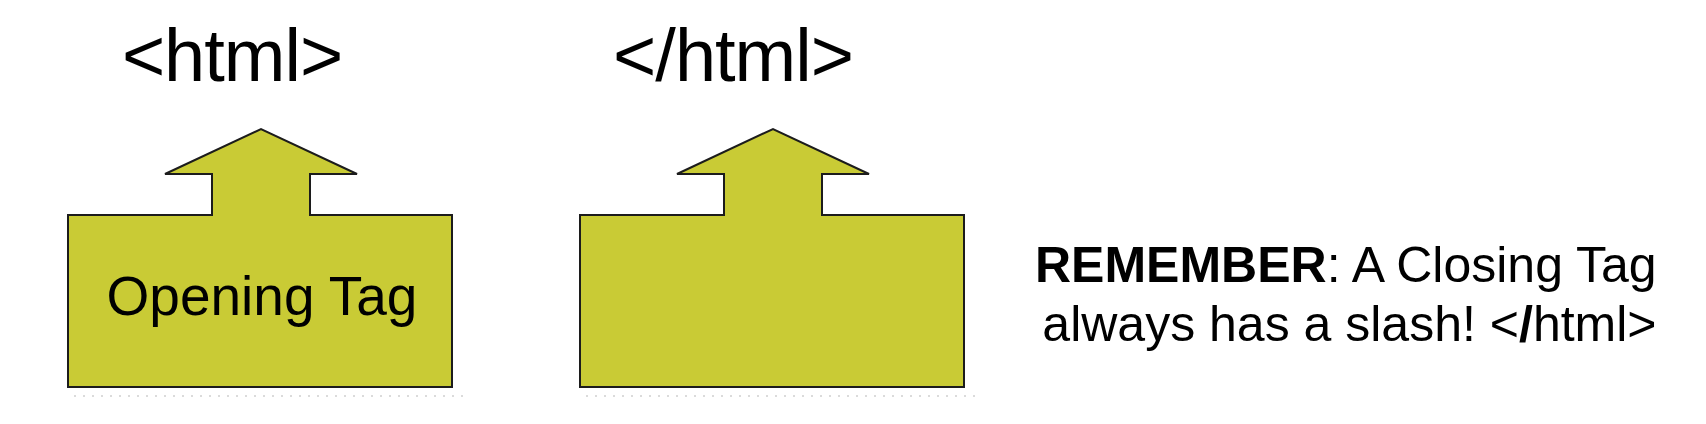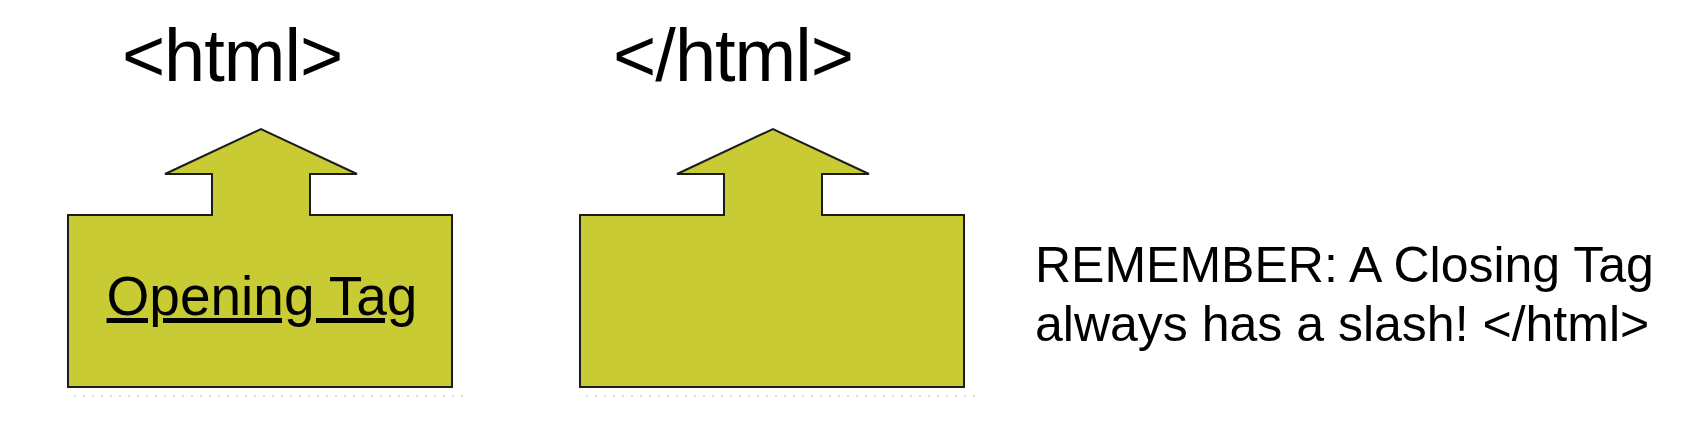--- a/index.html
+++ b/index.html
@@ -9,43 +9,43 @@
     --shadow-color:#bdbdbd;
     --bg:#ffffff;
   }
   *{margin:0;padding:0;box-sizing:border-box;}
   body{background:var(--bg);font-family:"Liberation Sans",sans-serif;color:var(--text-color);}
   .canvas{
     position:relative;
     width:1706px;height:424px;
     background:var(--bg);
     overflow:hidden;
+    text-align:right;
   }
   .shapes{position:absolute;left:0;top:0;}
   .callout{fill:var(--shape-fill);stroke:var(--shape-stroke);stroke-width:2;stroke-linejoin:miter;}
   .shadow-line{stroke:var(--shadow-color);stroke-width:2;stroke-dasharray:2 7;opacity:.55;fill:none;}
   .tag-code{
     position:absolute;top:19px;
     transform:translateX(-50%);
     font-size:74px;line-height:1;
     white-space:nowrap;letter-spacing:-1px;
   }
   .box-label{
     position:absolute;top:269px;
     transform:translateX(-50%);
     font-size:55px;line-height:1;
     white-space:nowrap;
-    text-decoration:underline;
   }
   .reminder{
     position:absolute;left:1035px;top:236px;
     font-size:50px;line-height:59px;
     white-space:nowrap;
   }
-  .b{font-weight:normal;}
+  .b{font-weight:bold;}
 </style>
 </head>
 <body>
 
 <div class="canvas">
 
   <svg class="shapes" width="1706" height="424" viewBox="0 0 1706 424" aria-hidden="true">
 
     <line class="shadow-line" x1="74" y1="396" x2="463" y2="396"></line>
     <line class="shadow-line" x1="586" y1="396" x2="975" y2="396"></line>

